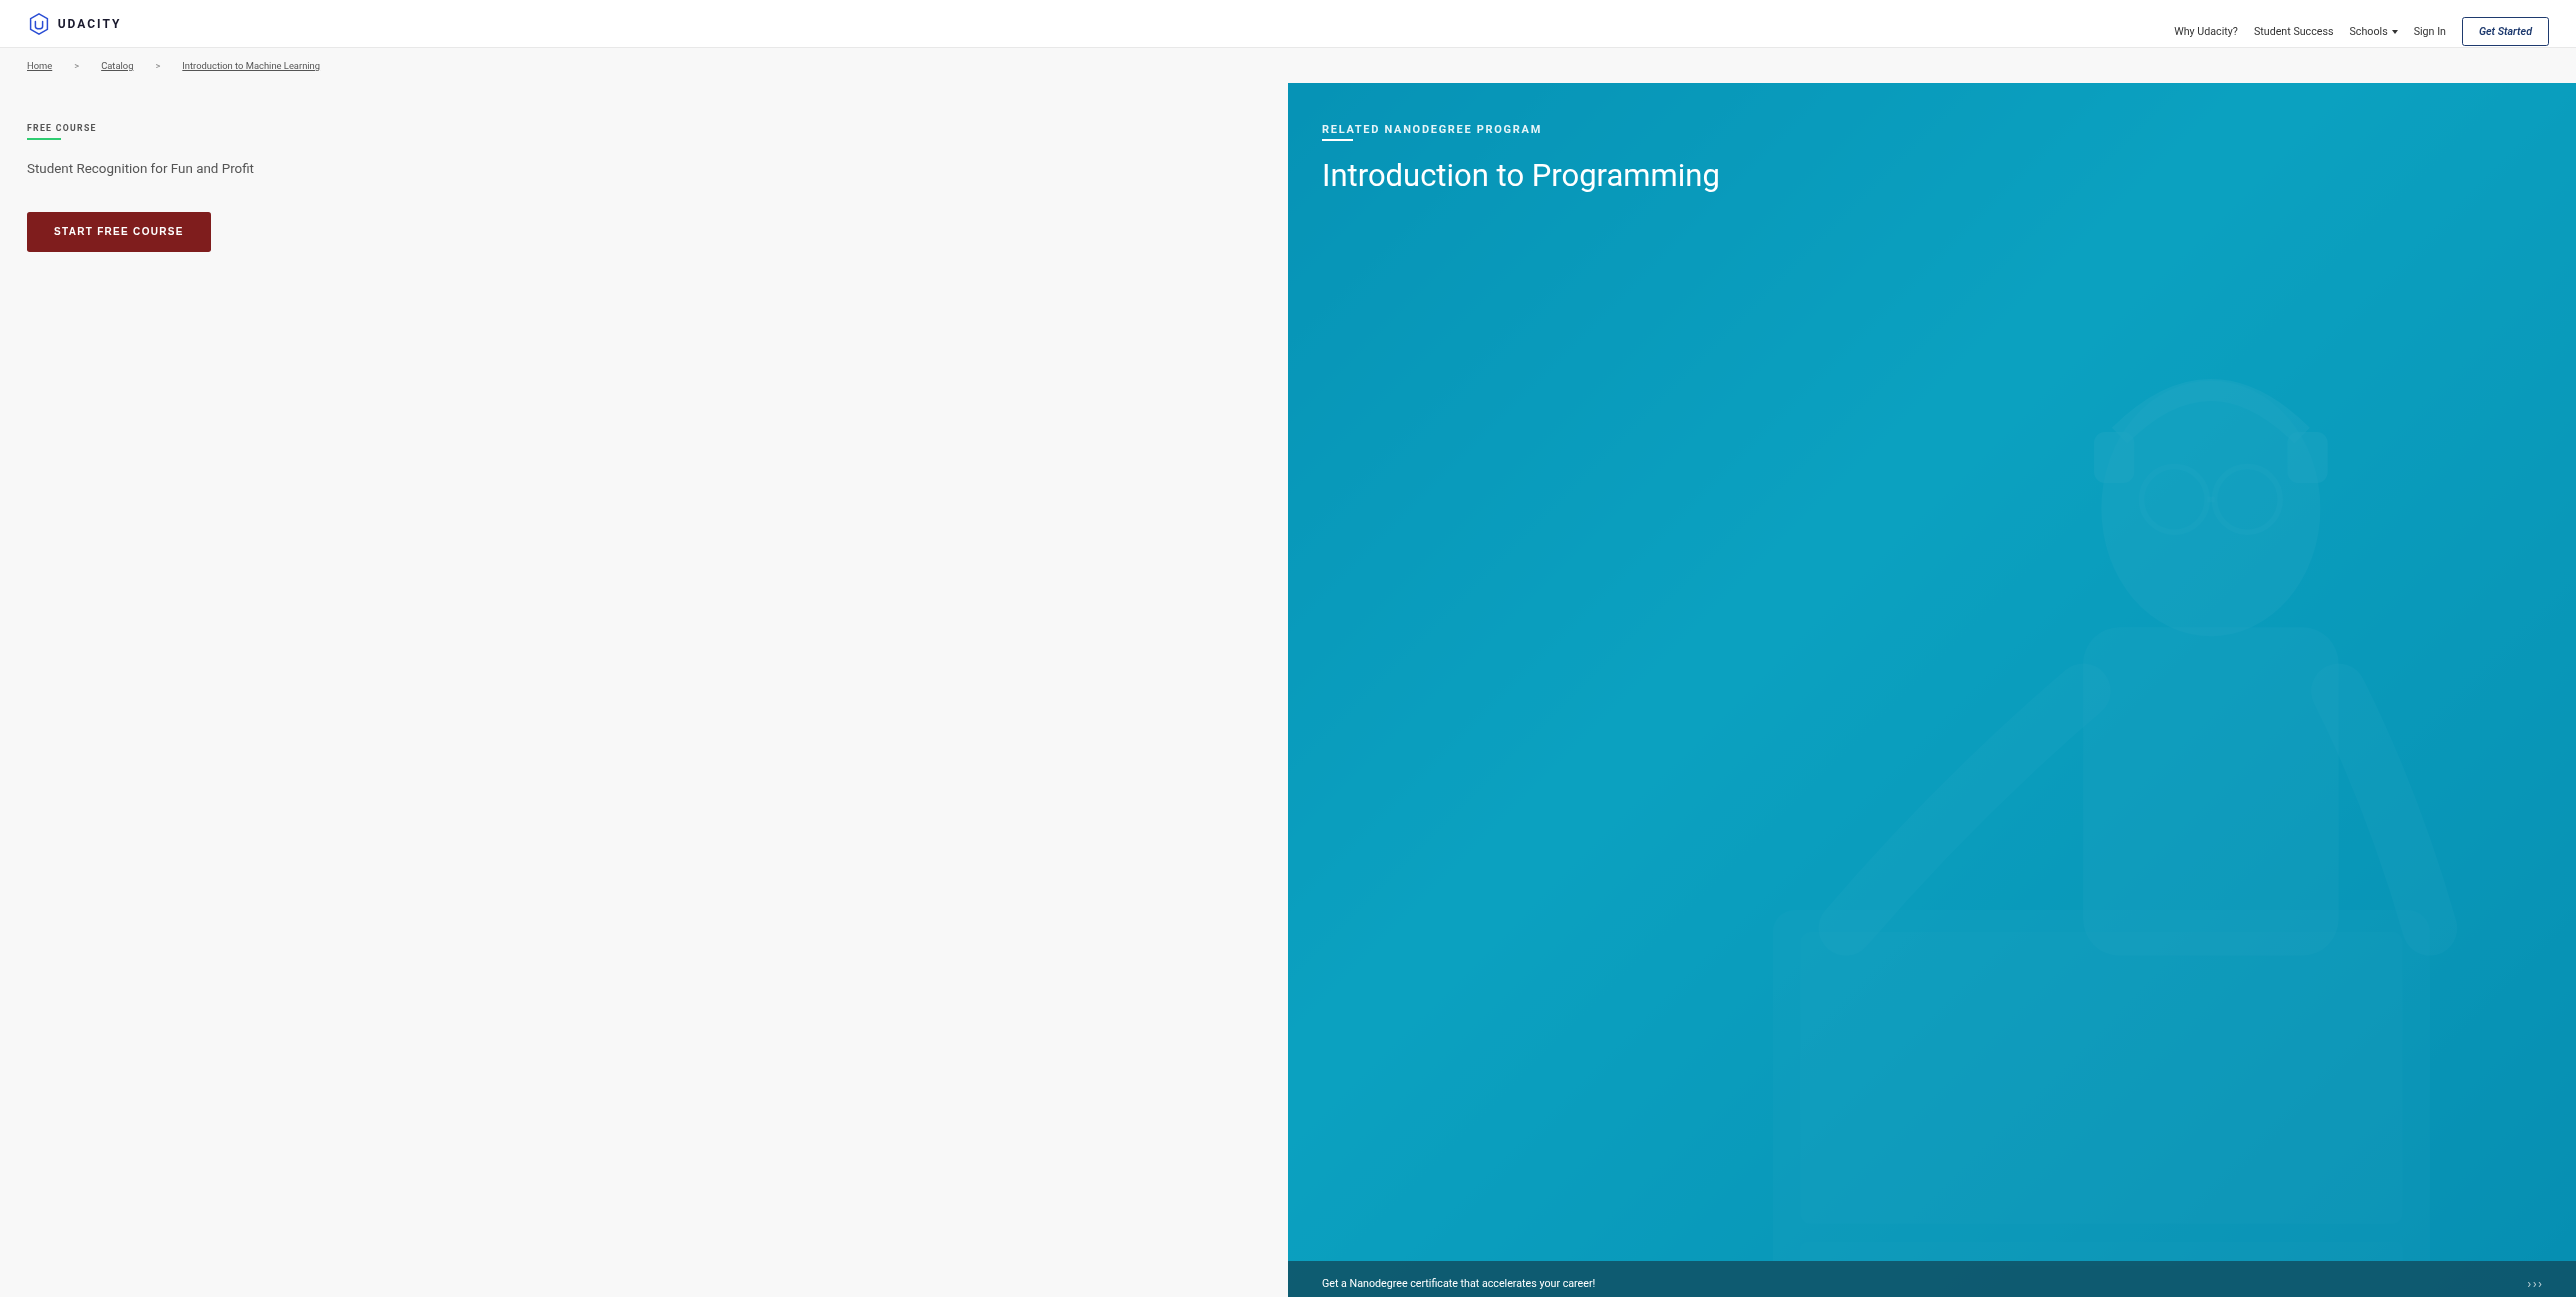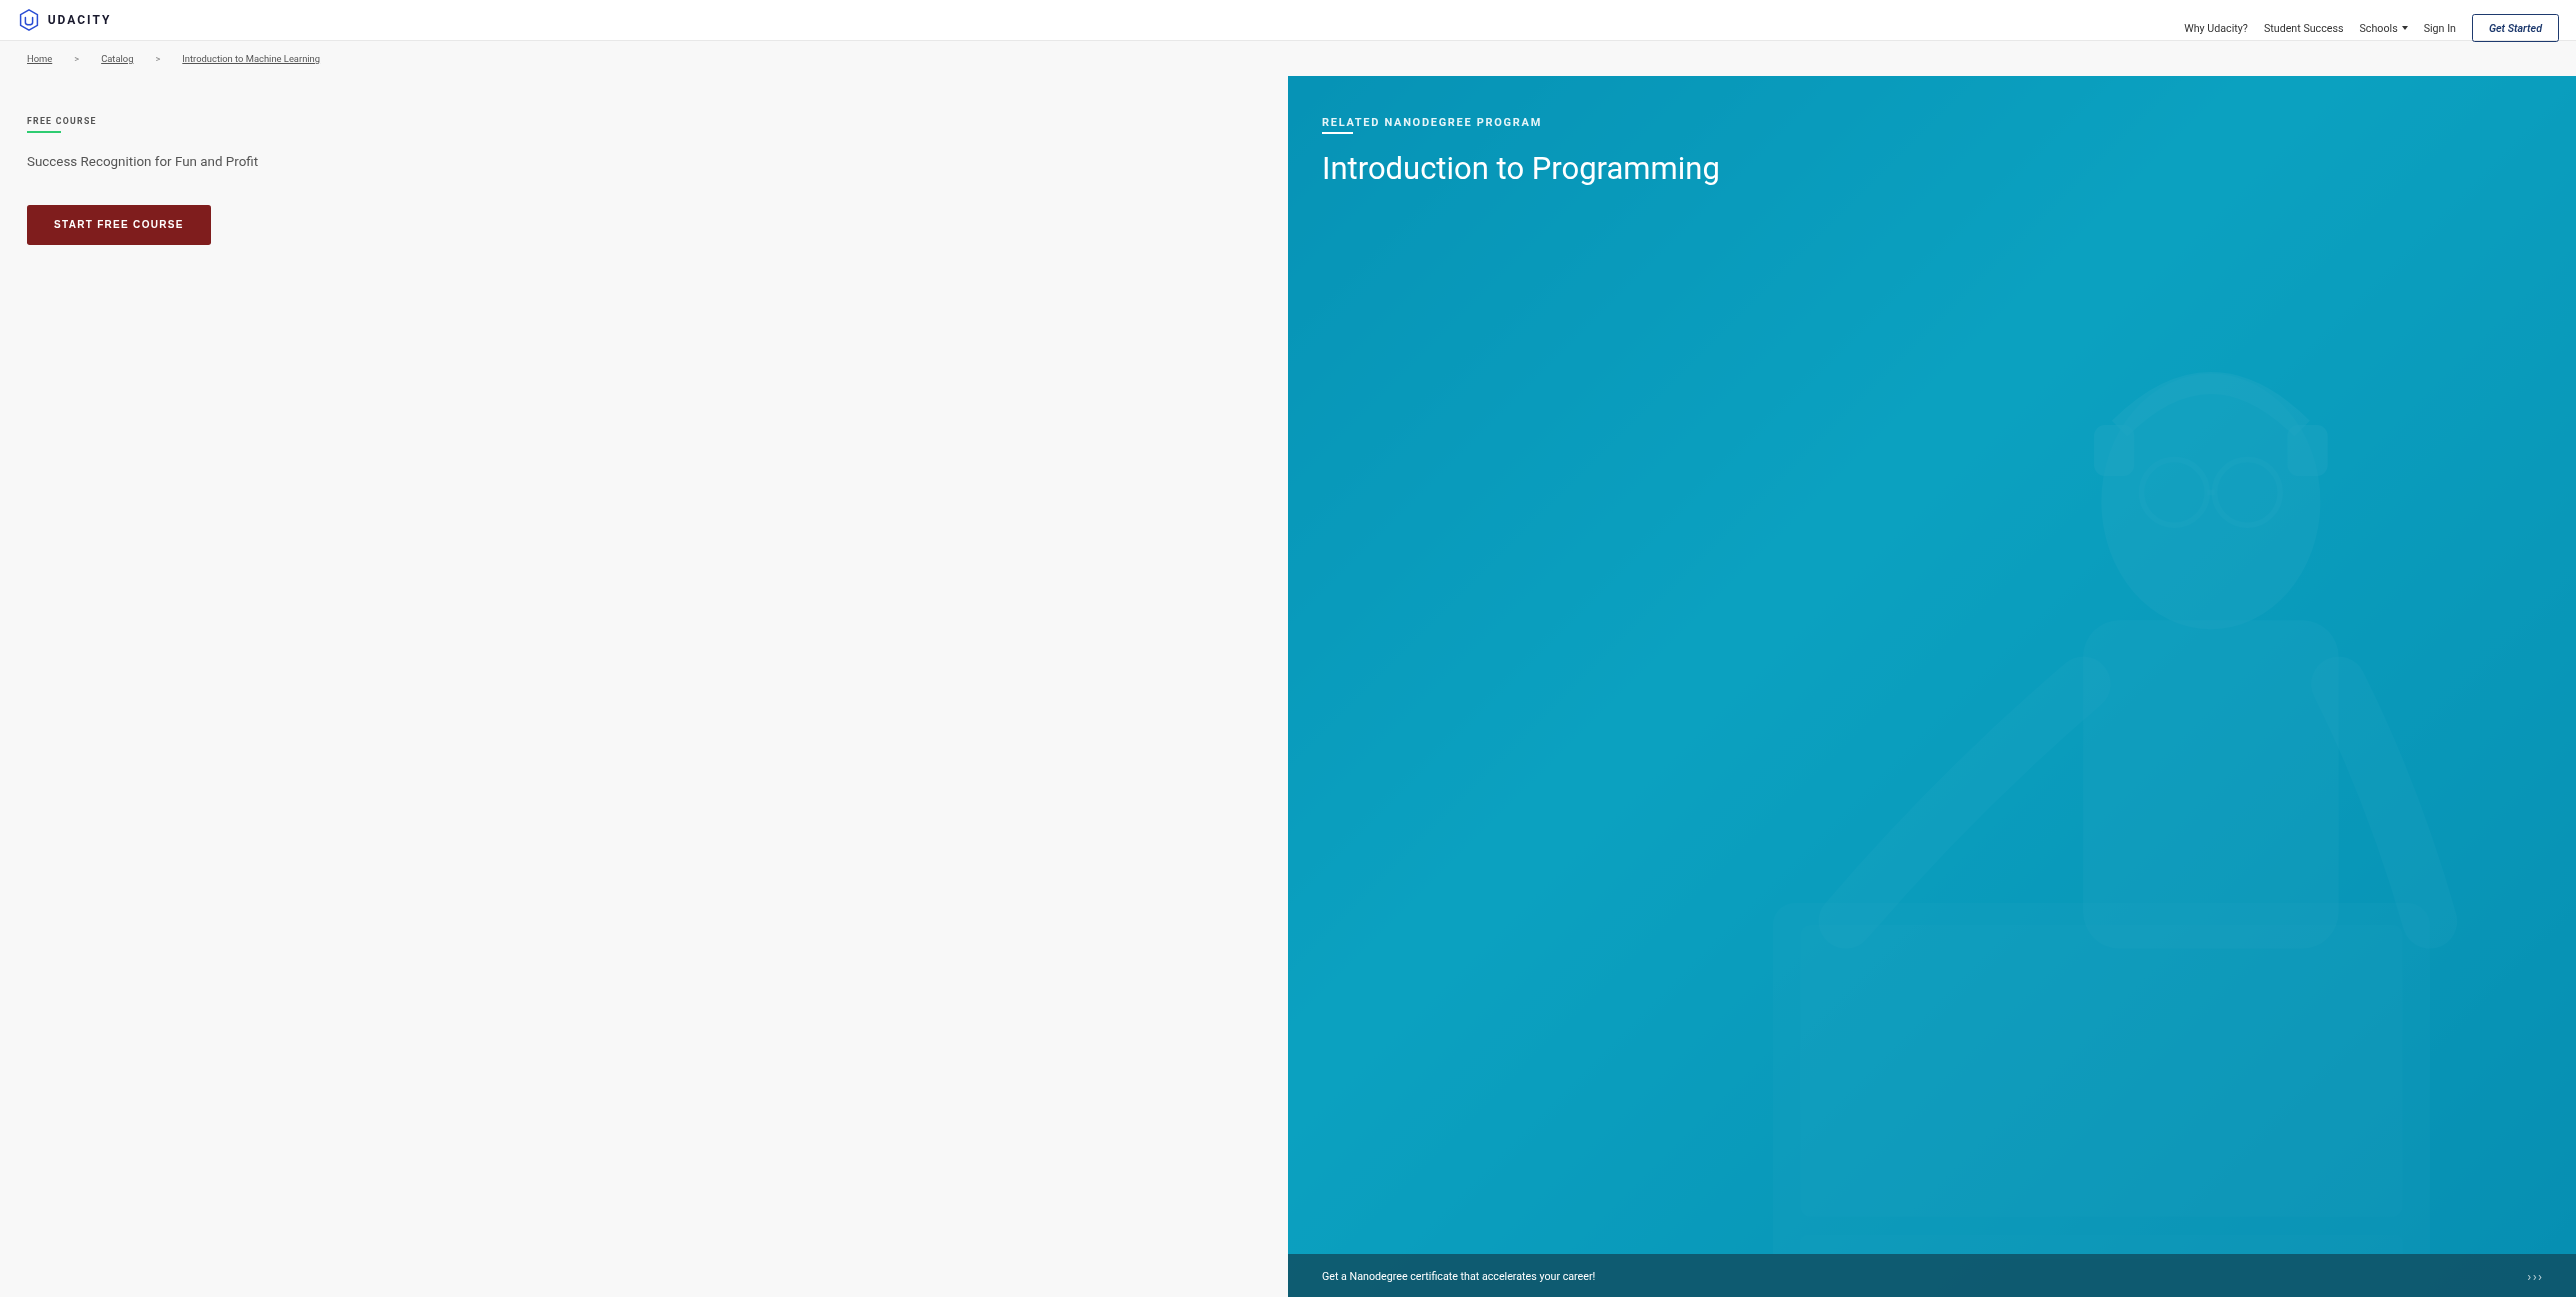--- a/index.html
+++ b/index.html
@@ -14,22 +14,22 @@
       color: #333;
       min-height: 100vh;
     }
 
     
     .navbar {
       display: flex;
       align-items: center;
       justify-content: space-between;
       background: #fff;
-      padding: 0 17px;
-      height: 41px;
+      padding: 0 27px;
+      height: 48px;
       border-bottom: 0.7px solid #e8e8e8;
       position: relative;
       z-index: 10;
     }
 
     .navbar-logo {
       display: flex;
       align-items: center;
       gap: 6.7px;
       text-decoration: none;
@@ -316,21 +316,21 @@
   <span class="breadcrumb-item">Catalog</span>
   <span class="breadcrumb-sep">&gt;</span>
   <span class="breadcrumb-item">Introduction to Machine Learning</span>
 </div>
 
 <div class="main-content">
 
   <div class="left-panel">
     <div class="free-course-label">FREE COURSE</div>
     <div class="green-underline"></div>
-    <p class="course-subtitle">Success Recognition for Fun and Profit</p>
+    <p class="course-subtitle">Student Recognition for Fun and Profit</p>
     <button class="start-btn">START FREE COURSE</button>
   </div>
 
   <div class="right-panel">
     <div class="right-panel-bg"></div>
 
     <svg class="person-silhouette" viewBox="0 0 600 500" fill="none" xmlns="http://www.w3.org/2000/svg">
 
       <ellipse cx="400" cy="120" rx="60" ry="70" fill="rgba(255,255,255,0.4)"></ellipse>
       <rect x="330" y="185" width="140" height="180" rx="20" fill="rgba(255,255,255,0.3)"></rect>

